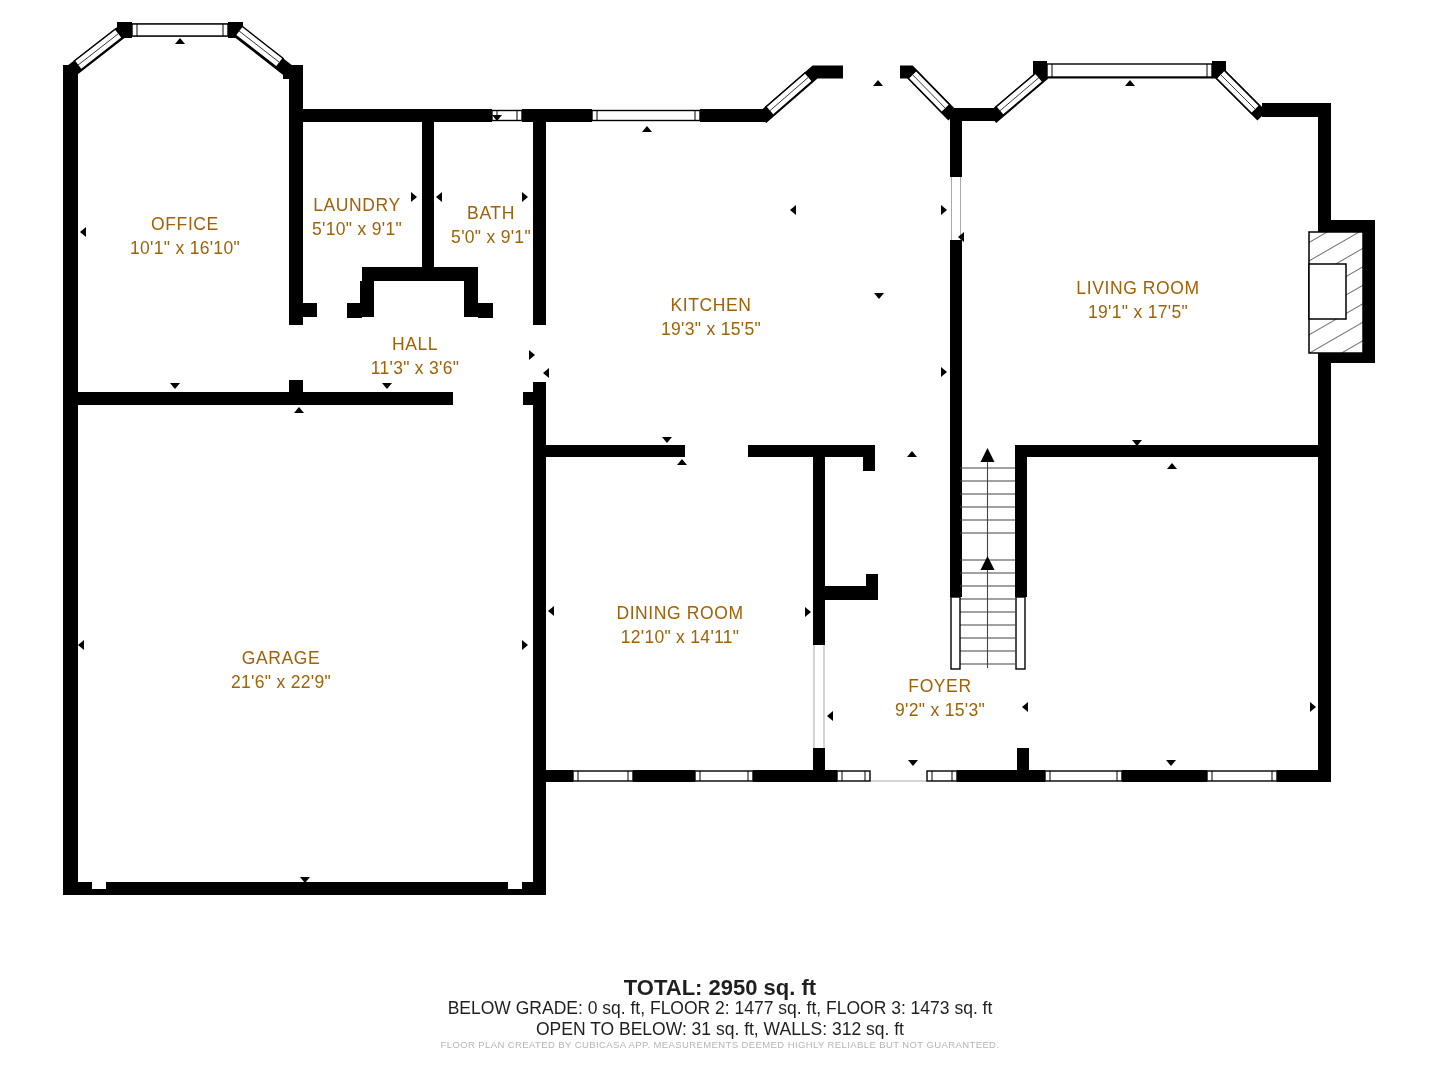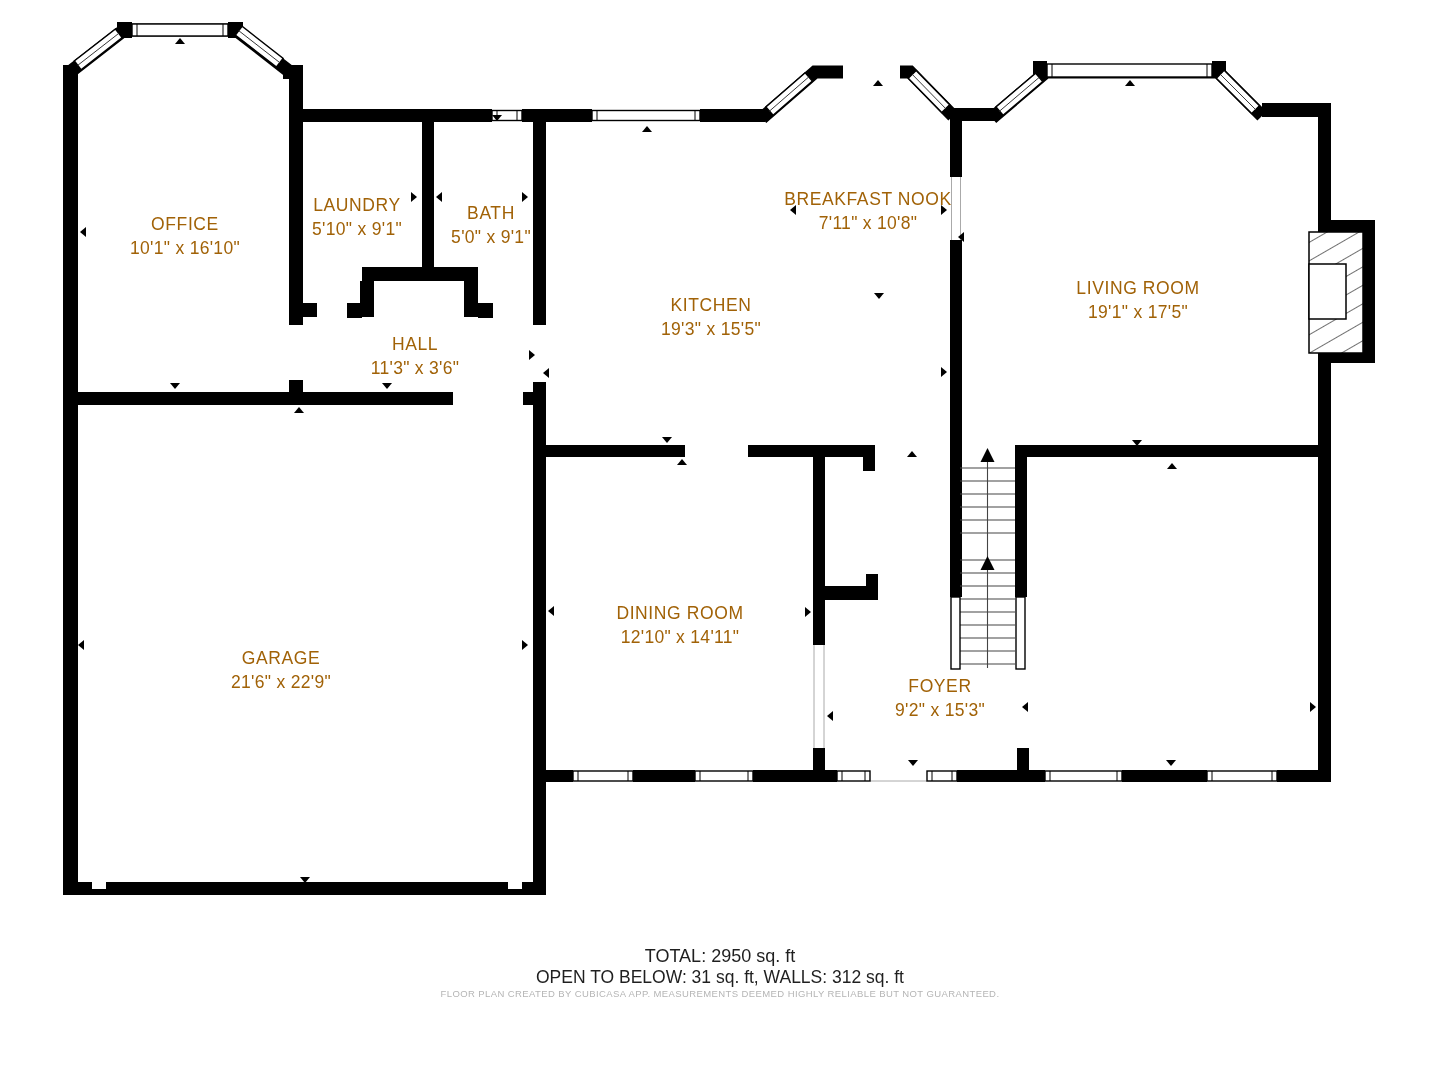--- a/index.html
+++ b/index.html
@@ -10,21 +10,21 @@
   #plan-svg{position:absolute;left:0;top:0;}
   .room-label{
     position:absolute;transform:translate(-50%,-50%);
     text-align:center;color:#a16207;white-space:nowrap;z-index:5;
   }
   .room-name{font-size:17.5px;letter-spacing:.6px;line-height:24px;}
   .room-dims{font-size:17.5px;letter-spacing:.3px;line-height:24px;}
   #footer{
     position:absolute;left:0;right:0;top:946px;text-align:center;color:#1f1f1f;z-index:5;
   }
-  .footer-total{font-size:18px;font-weight:normal;line-height:21px;}
+  .footer-total{font-size:22px;font-weight:bold;line-height:21px;margin-top:31px;}
   .footer-line{font-size:17.5px;line-height:20.5px;}
   .footer-disclaimer{font-size:9.5px;letter-spacing:.4px;color:#b5b5b5;margin-top:0;}
 </style>
 </head>
 <body>
 
 <div id="plan-page">
 
   <svg id="plan-svg" width="1440" height="1080" viewBox="0 0 1440 1080" xmlns="http://www.w3.org/2000/svg">
     <defs>
@@ -267,39 +267,36 @@
     <div class="room-dims">5'0" x 9'1"</div>
   </div>
   <div class="room-label" style="left:415px;top:356px">
     <div class="room-name">HALL</div>
     <div class="room-dims">11'3" x 3'6"</div>
   </div>
   <div class="room-label" style="left:711px;top:317px">
     <div class="room-name">KITCHEN</div>
     <div class="room-dims">19'3" x 15'5"</div>
   </div>
-  <div class="room-label" style="left:868px;top:211px">
-    <div class="room-name">BREAKFAST NOOK</div>
-    <div class="room-dims">7'11" x 10'8"</div>
-  </div>
   <div class="room-label" style="left:1138px;top:300px">
     <div class="room-name">LIVING ROOM</div>
     <div class="room-dims">19'1" x 17'5"</div>
   </div>
   <div class="room-label" style="left:281px;top:670px">
     <div class="room-name">GARAGE</div>
     <div class="room-dims">21'6" x 22'9"</div>
   </div>
   <div class="room-label" style="left:680px;top:625px">
     <div class="room-name">DINING ROOM</div>
     <div class="room-dims">12'10" x 14'11"</div>
   </div>
   <div class="room-label" style="left:940px;top:698px">
     <div class="room-name">FOYER</div>
     <div class="room-dims">9'2" x 15'3"</div>
   </div>
 
   <div id="footer">
     <div class="footer-total">TOTAL: 2950 sq. ft</div>
+    <div class="footer-line">BELOW GRADE: 0 sq. ft, FLOOR 2: 1477 sq. ft, FLOOR 3: 1473 sq. ft</div>
     <div class="footer-line">OPEN TO BELOW: 31 sq. ft, WALLS: 312 sq. ft</div>
     <div class="footer-disclaimer">FLOOR PLAN CREATED BY CUBICASA APP. MEASUREMENTS DEEMED HIGHLY RELIABLE BUT NOT GUARANTEED.</div>
   </div>
 </div>
 
 </body></html>

